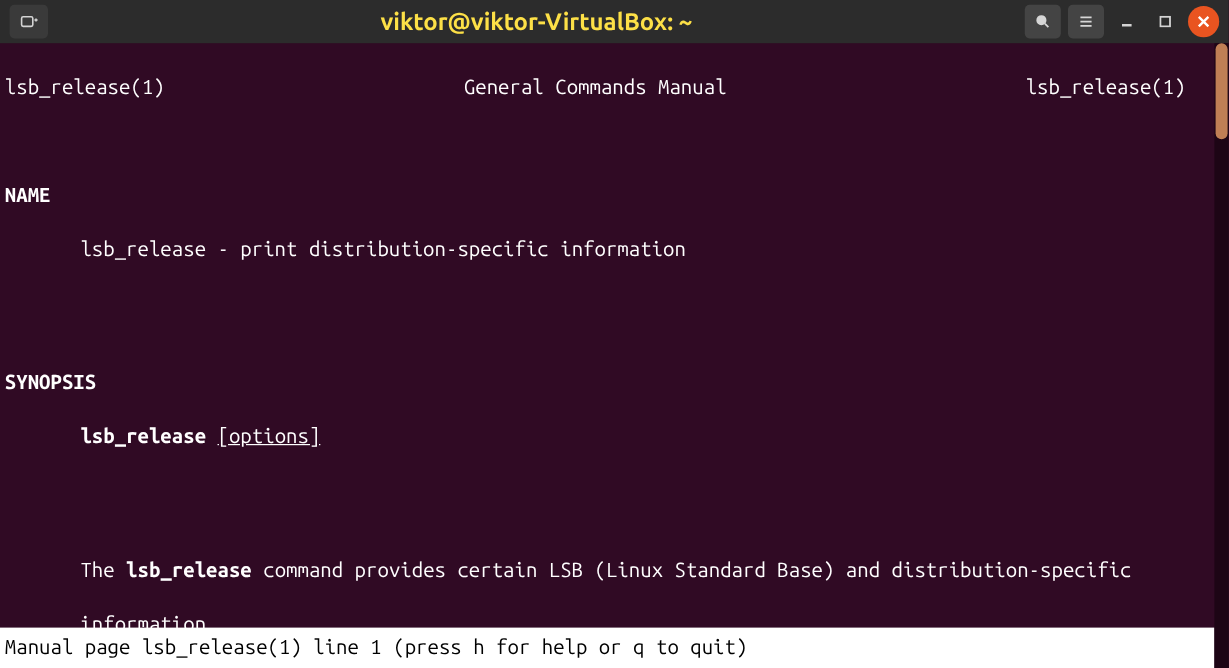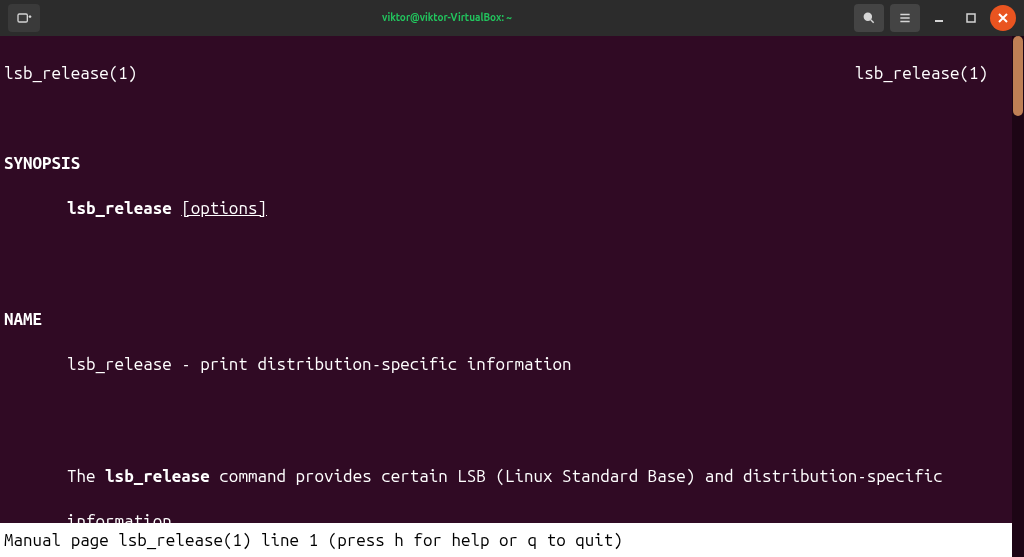--- a/index.html
+++ b/index.html
@@ -30,22 +30,22 @@
       border-radius: 4px;
       background: #3a3a3a;
       cursor: pointer;
     }
     .tab-btn svg { width: 16px; height: 16px; }
     .title-text {
       flex: 1;
       text-align: center;
       font-family: 'Ubuntu', sans-serif;
       font-weight: bold;
-      font-size: 10px;
-      color: #22c55e;
+      font-size: 20px;
+      color: #fde047;
     }
     .title-right {
       display: flex;
       gap: 6px;
       align-items: center;
     }
     .sq-btn {
       width: 30px;
       height: 28px;
       display: flex;
@@ -157,28 +157,28 @@
     <div class="win-ctrl close">
       <svg width="10" height="10" viewBox="0 0 10 10" stroke-width="2">
           <path d="M1 1 L9 9 M9 1 L1 9"></path>
         </svg>
     </div>
   </div>
 </div>
 
 <div class="terminal-wrap">
   <div class="terminal-body">
-<div class="hdr-line"><span>lsb_release(1)</span><span>lsb_release(1)</span></div>
+<div class="hdr-line"><span>lsb_release(1)</span><span>General Commands Manual</span><span>lsb_release(1)</span></div>
+<div class="section">
+<div class="bold">NAME</div>
+<div class="indent">lsb_release - print distribution-specific information</div>
+</div>
 <div class="section">
 <div class="bold">SYNOPSIS</div>
 <div class="indent"><span class="bold">lsb_release</span> <span class="underline">[options]</span></div>
-</div>
-<div class="section">
-<div class="bold">NAME</div>
-<div class="indent">lsb_release - print distribution-specific information</div>
 </div>
 <div class="section">
 <div class="indent"><span>The </span><span class="bold">lsb_release</span><span> command provides certain LSB (Linux Standard Base) and distribution-specific</span></div>
 <div class="indent">information.</div>
 
 
 </div>
 
   </div>
   <div class="status-bar">

